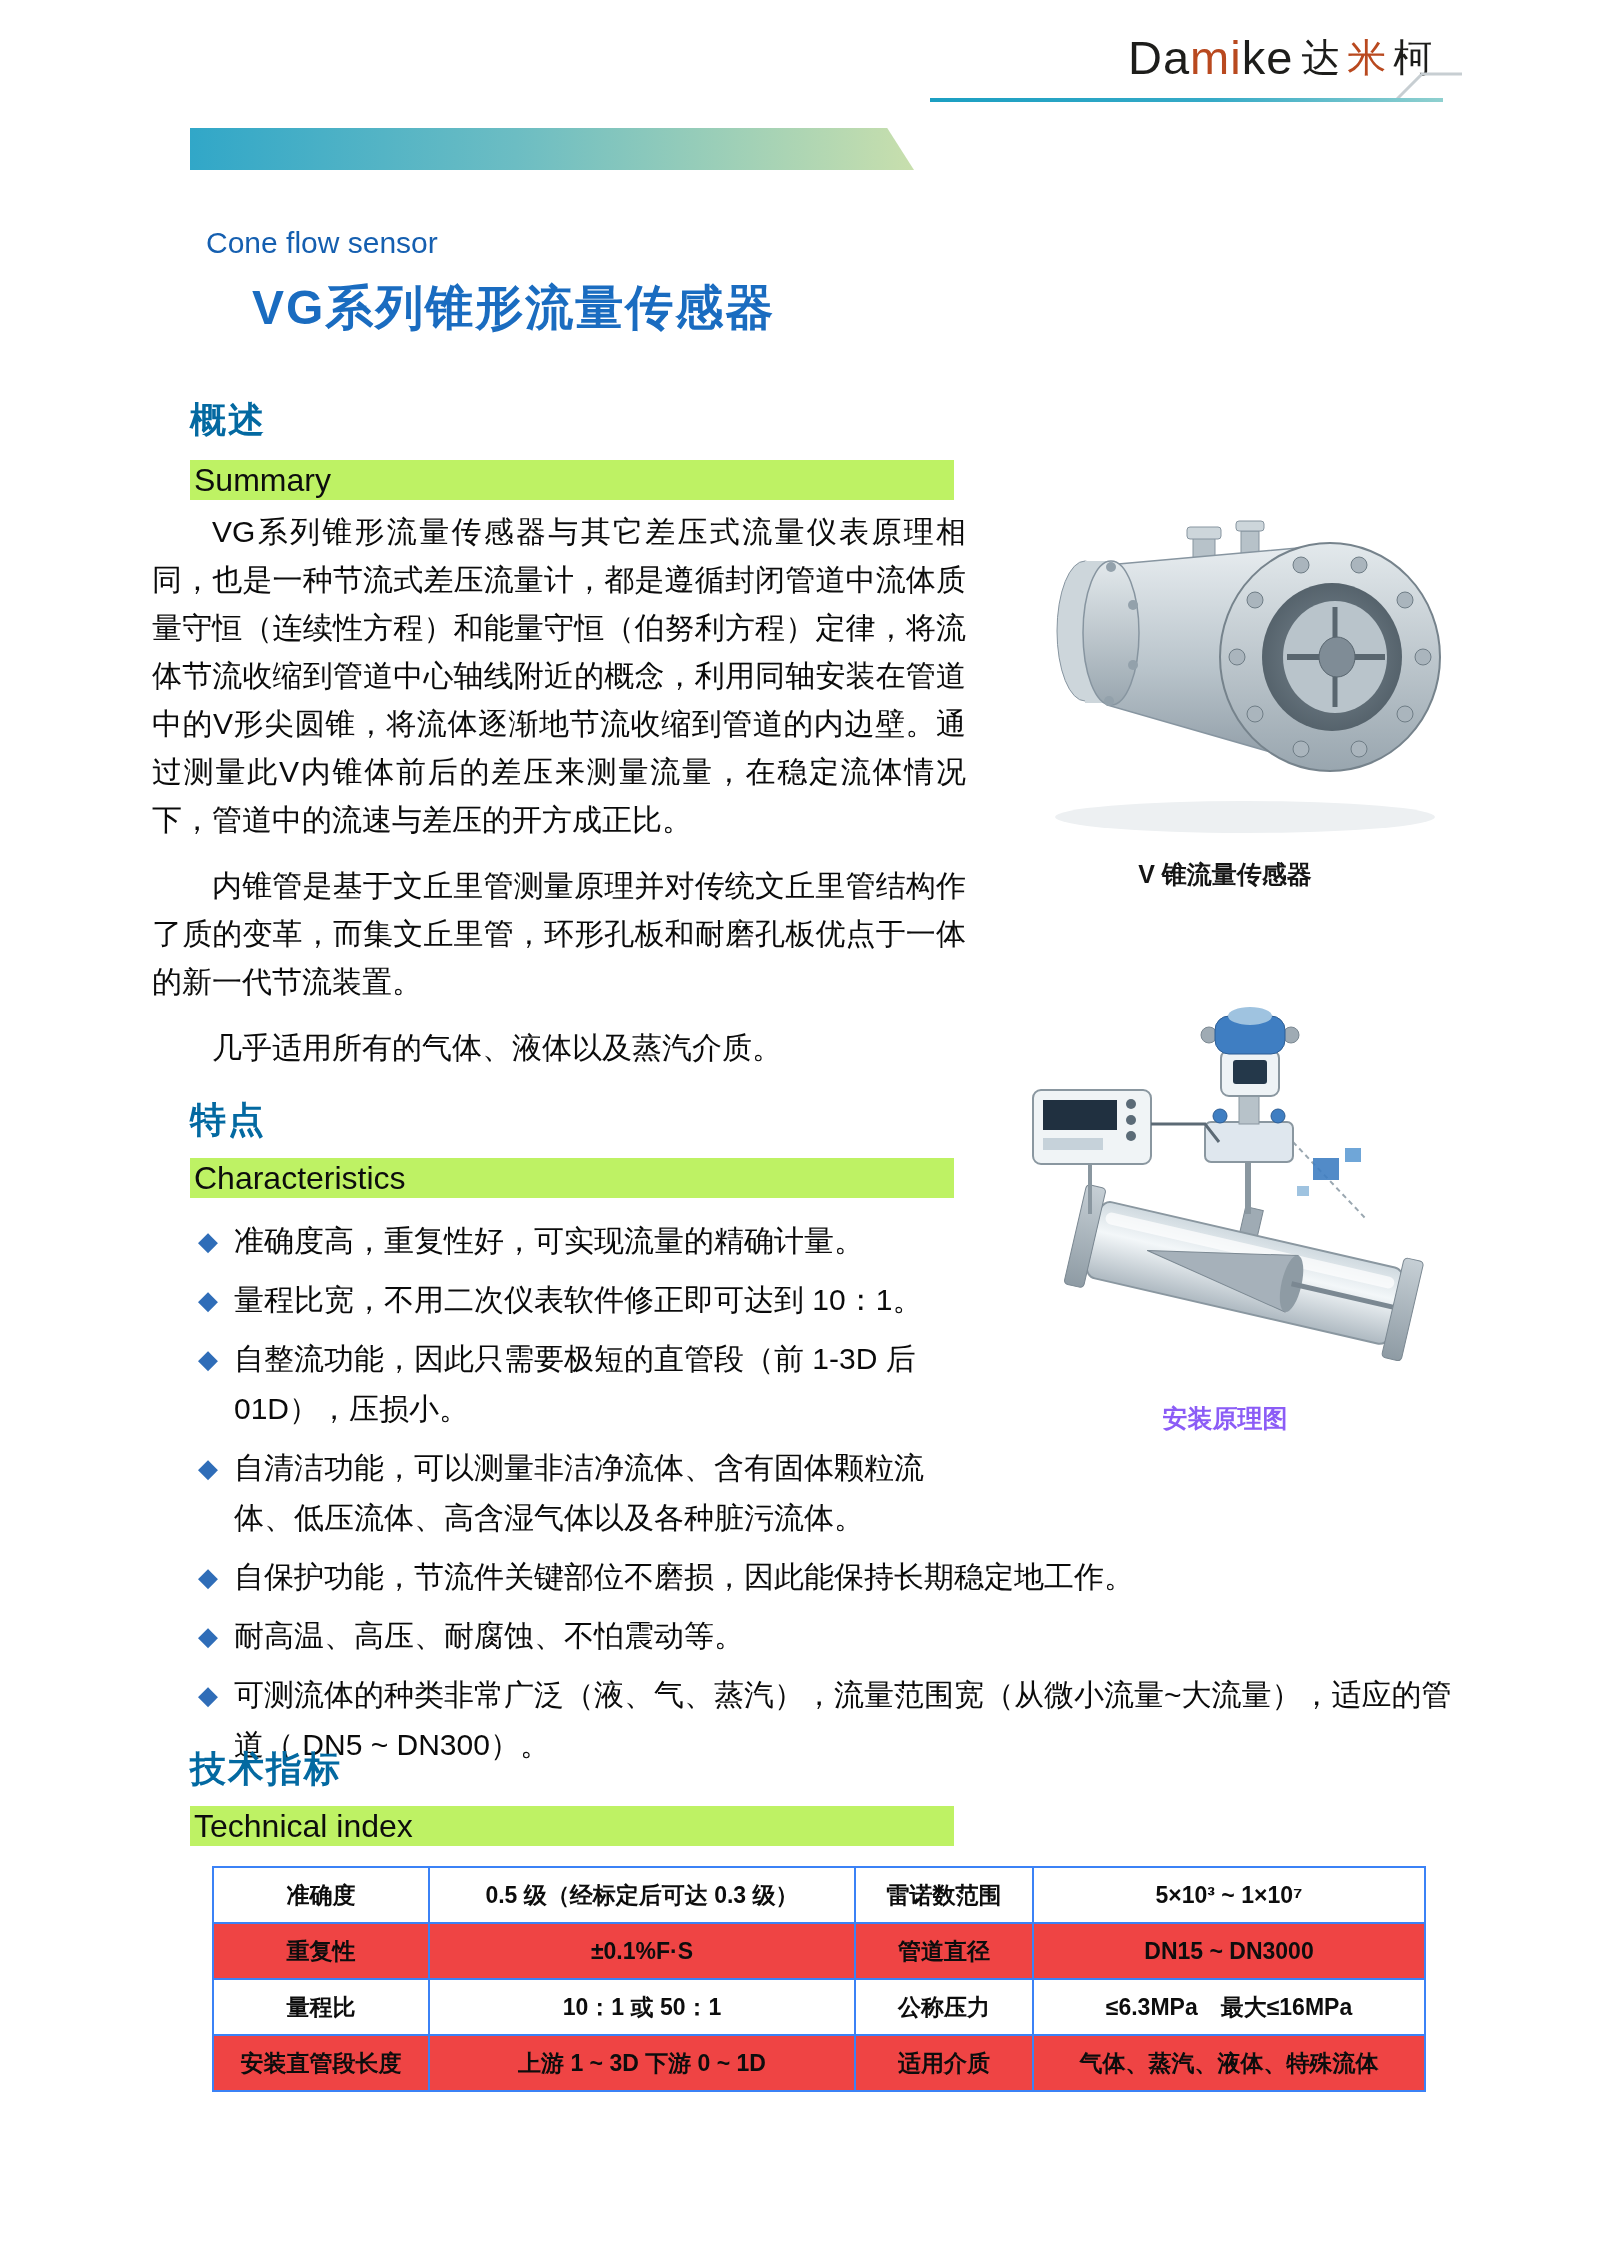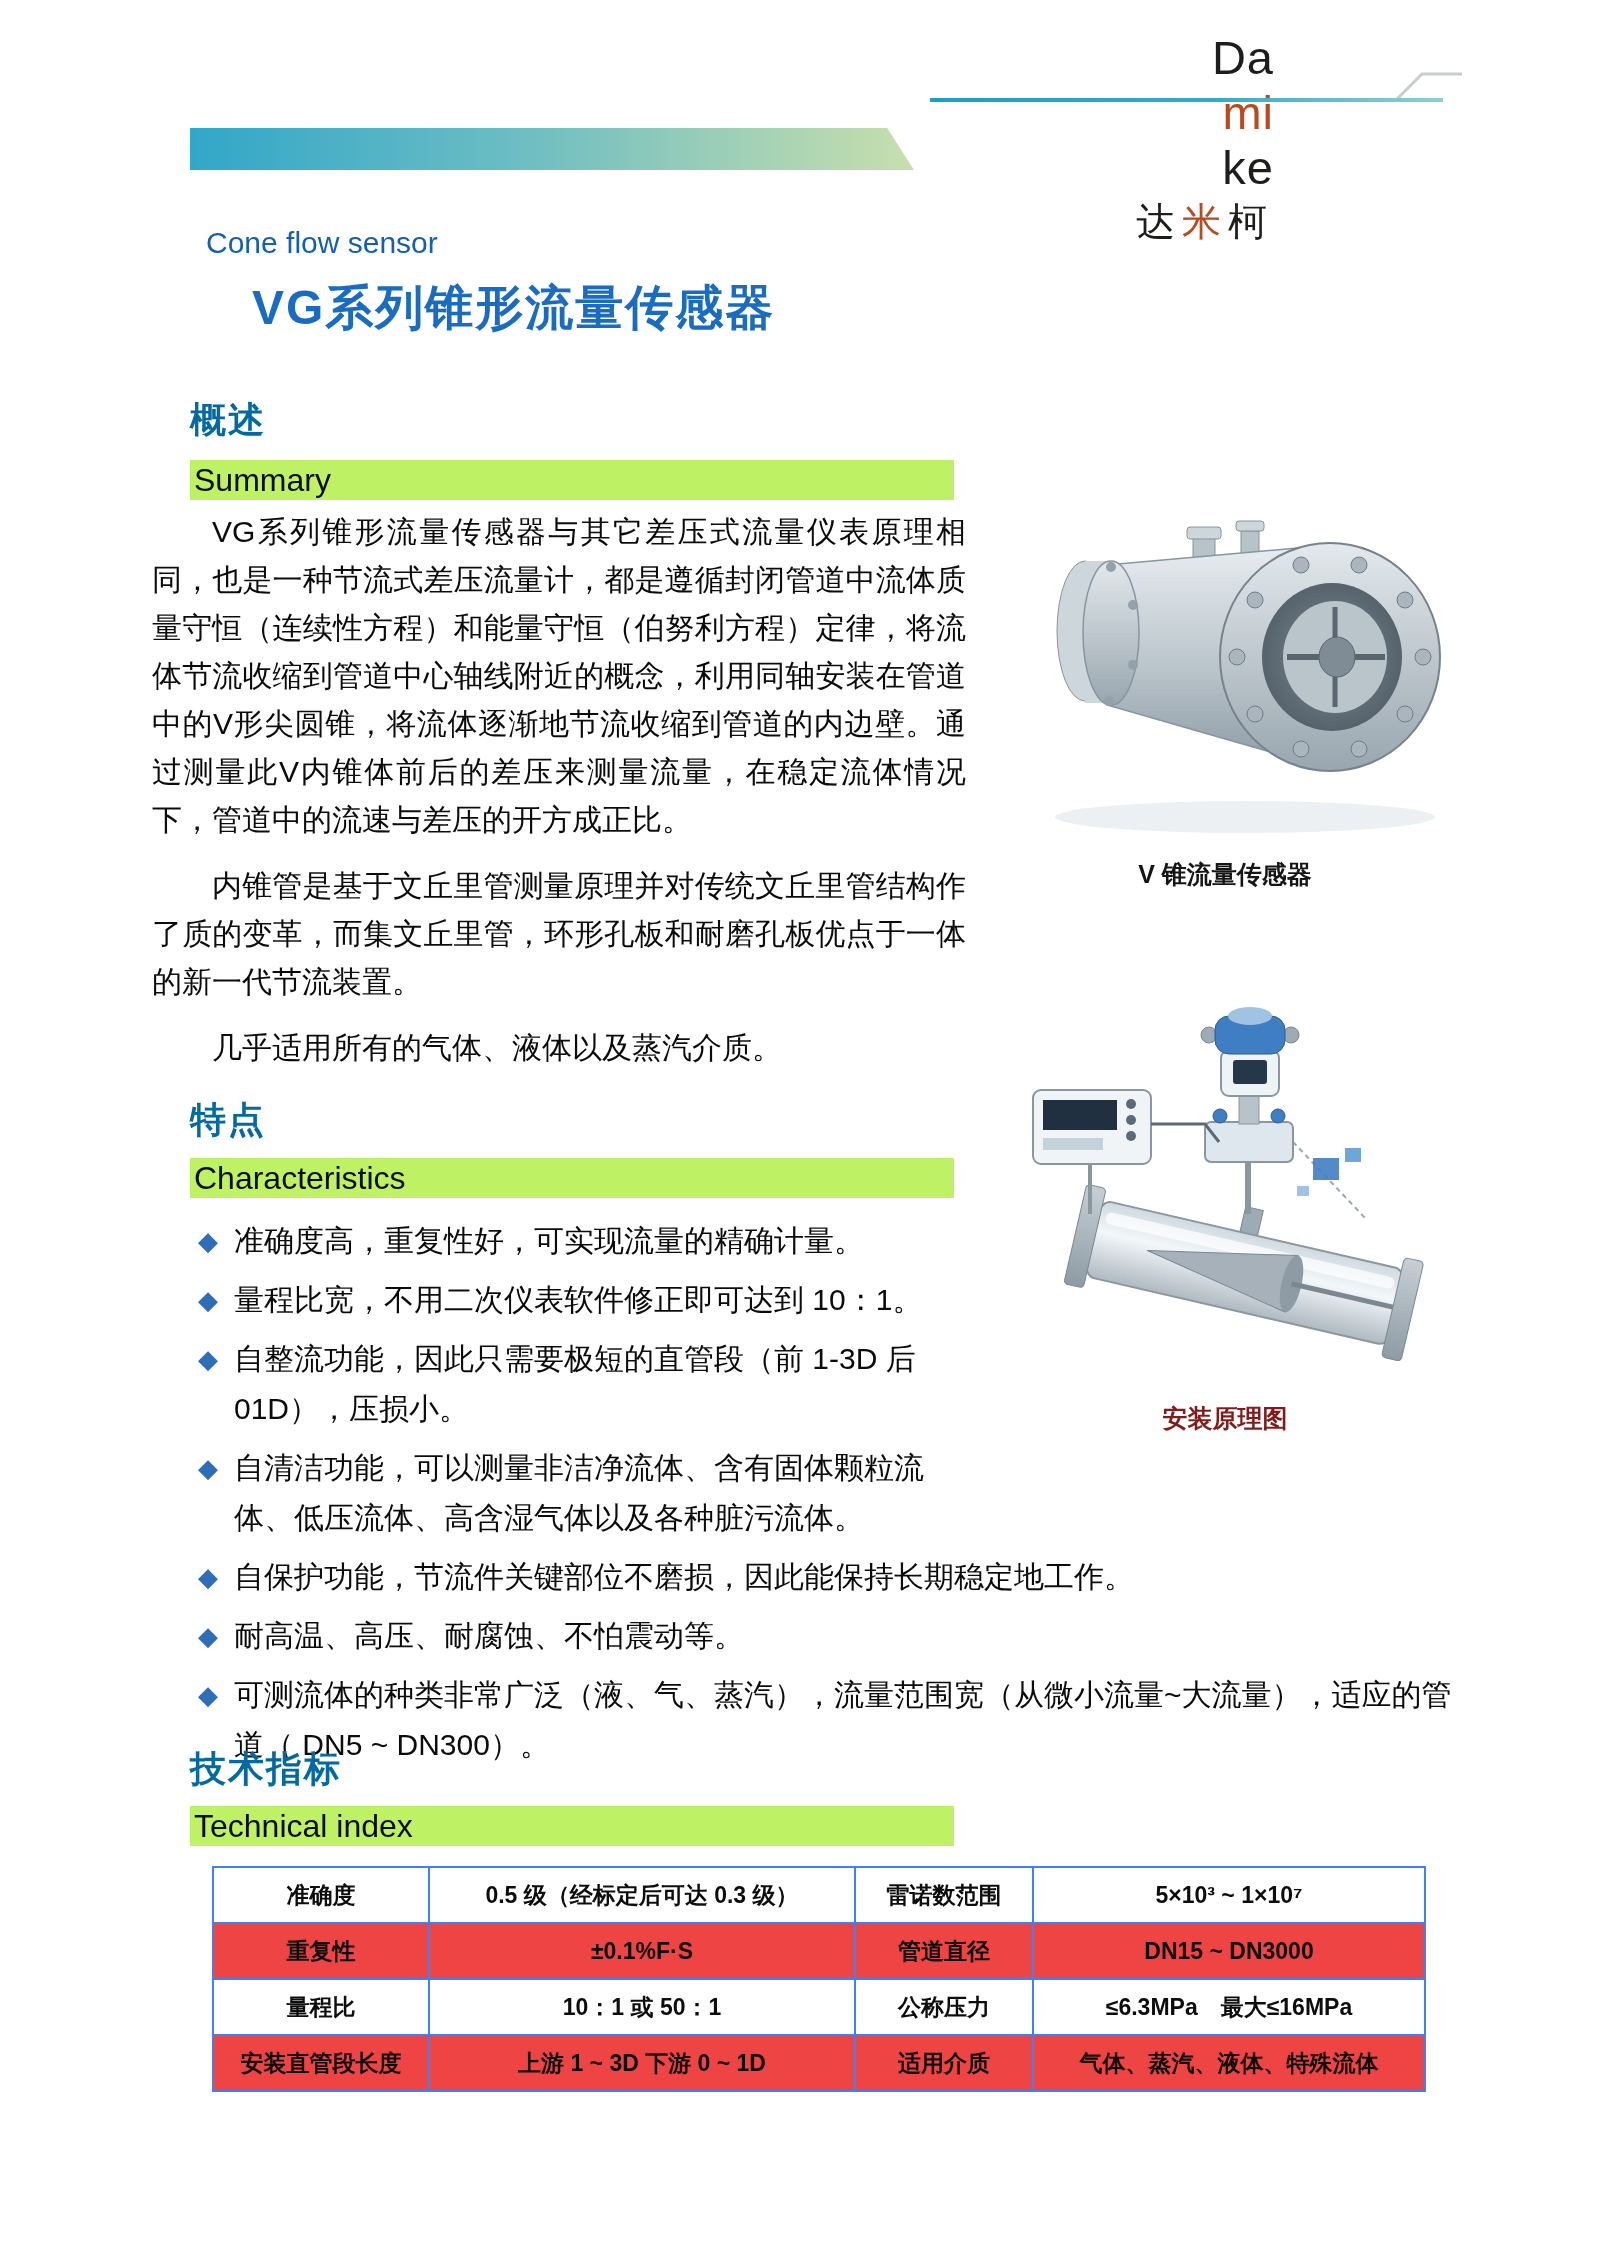--- a/index.html
+++ b/index.html
@@ -3,21 +3,21 @@
 <meta charset="utf-8">
 <style>
   html,body{margin:0;padding:0;background:#ffffff;}
   .page{
     position:relative;width:1600px;height:2263px;background:#ffffff;overflow:hidden;
     font-family:"Liberation Sans","DejaVu Sans",sans-serif;color:#111;
   }
   .abs{position:absolute;}
 
   
-  .logo{left:1128px;top:30px;white-space:nowrap;display:flex;align-items:flex-end;flex-direction:column;}
+  .logo{left:1128px;top:30px;white-space:nowrap;display:flex;align-items:center;}
   .logo .lat{font-size:47px;font-weight:400;letter-spacing:1px;}
   .logo .cjk{font-size:39px;font-weight:500;letter-spacing:7px;margin-left:8px;}
   .lg-dark{color:#1d1d1b;}
   .lg-orange{color:#b9491f;}
   .logo-line{left:930px;top:98px;width:513px;height:4px;
     background:linear-gradient(90deg,#1b9fc2 0%,#35aac7 55%,#8fd0cf 100%);}
   .logo-accent{left:1396px;top:68px;}
 
   .band{left:190px;top:128px;width:724px;height:42px;
     background:linear-gradient(90deg,#31a7c8 0%,#6cbdc3 45%,#c8dfad 100%);
@@ -40,21 +40,21 @@
 
   
   .summary-text{left:152px;top:508px;width:814px;font-size:30px;line-height:48px;
     text-align:justify;color:#0b0b0b;}
   .summary-text p{margin:0 0 18px 0;text-indent:2em;}
 
   
   .fig-photo{left:995px;top:505px;width:460px;height:345px;}
   .cap-photo{left:995px;top:858px;width:460px;text-align:center;font-size:25px;font-weight:700;color:#151515;}
   .fig-schem{left:995px;top:972px;width:460px;height:420px;}
-  .cap-schem{left:995px;top:1402px;width:460px;text-align:center;font-size:25px;font-weight:700;color:#7f1d1d;}
+  .cap-schem{left:995px;top:1402px;width:460px;text-align:center;font-size:25px;font-weight:700;color:#8b5cf6;}
 
   
   .bullets{left:198px;top:1216px;width:1282px;}
   .bullet{display:flex;align-items:flex-start;gap:16px;margin-bottom:9px;
     font-size:30px;line-height:50px;color:#0b0b0b;}
   .bullet .dm{color:#2f6db8;font-size:26px;line-height:50px;flex:0 0 auto;}
   .bullet .bt{display:block;}
   .bullet.narrow .bt{max-width:742px;}
 
   

